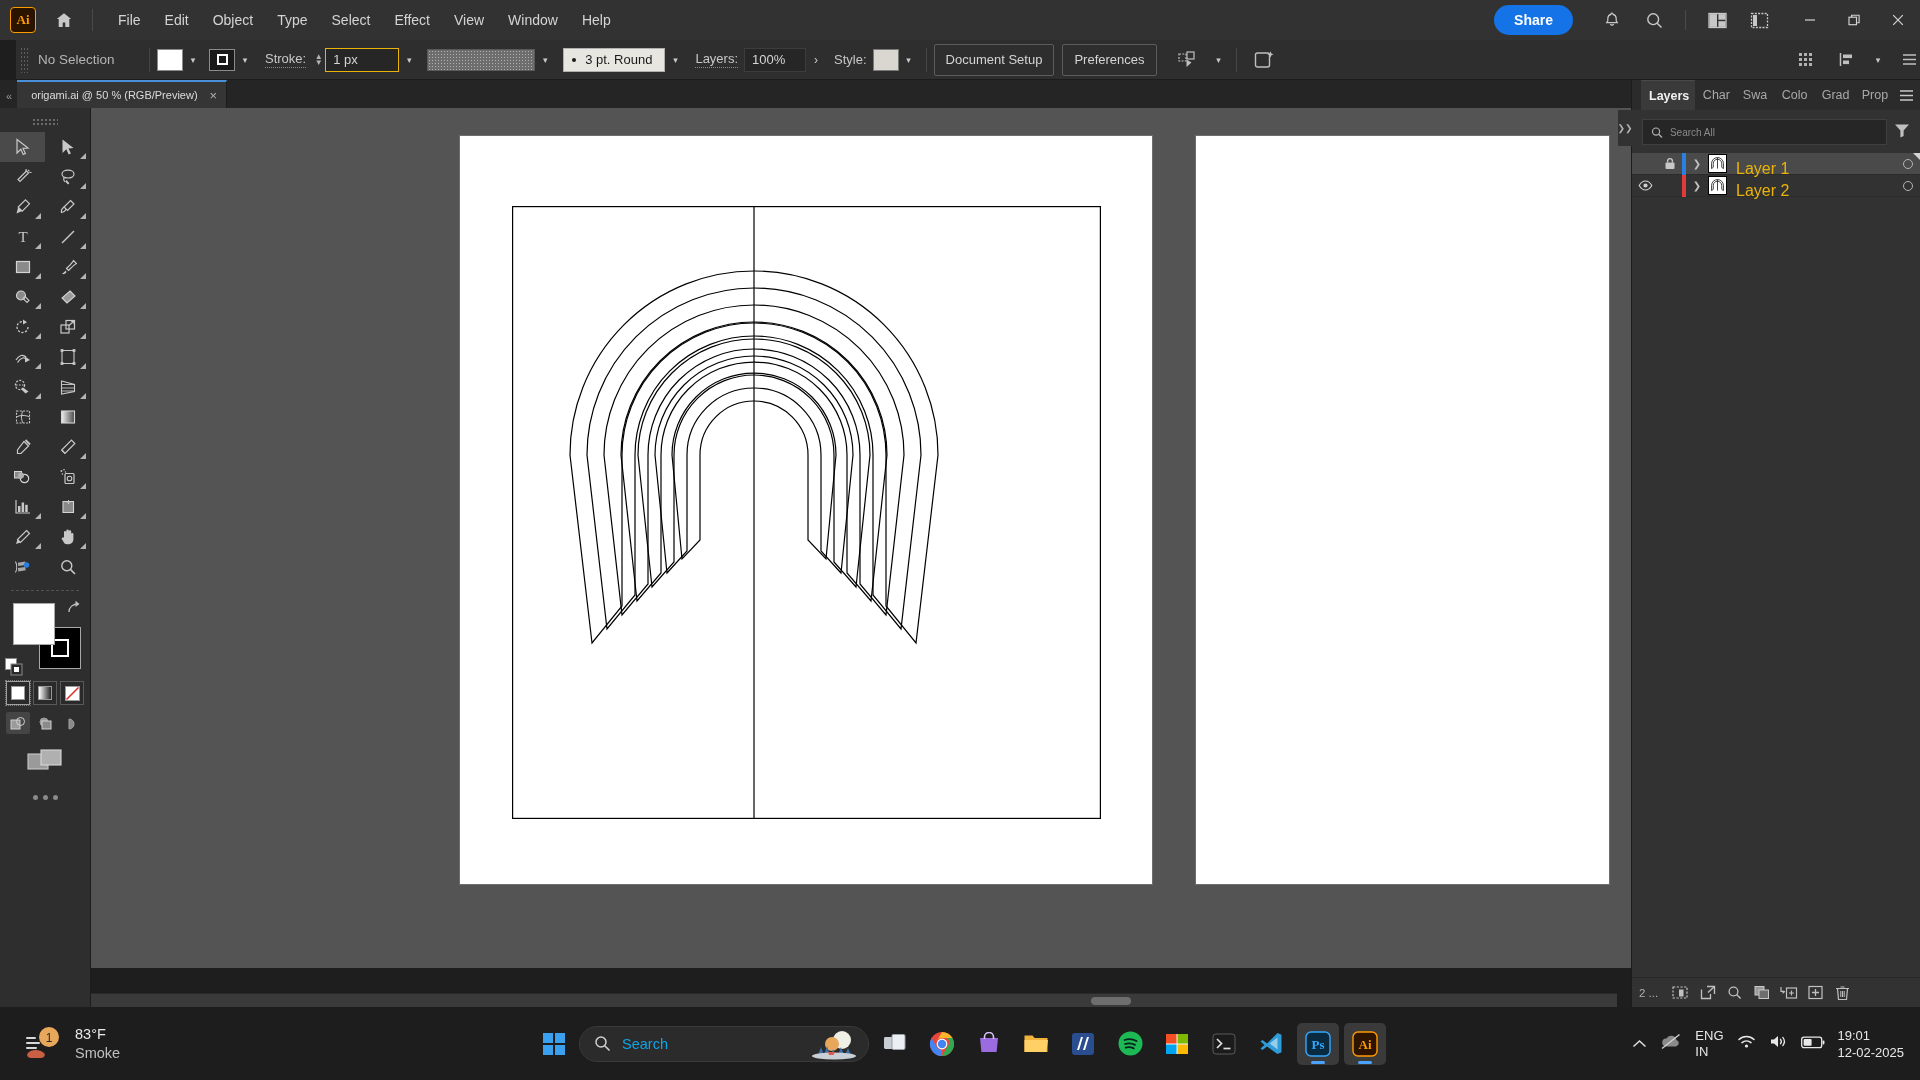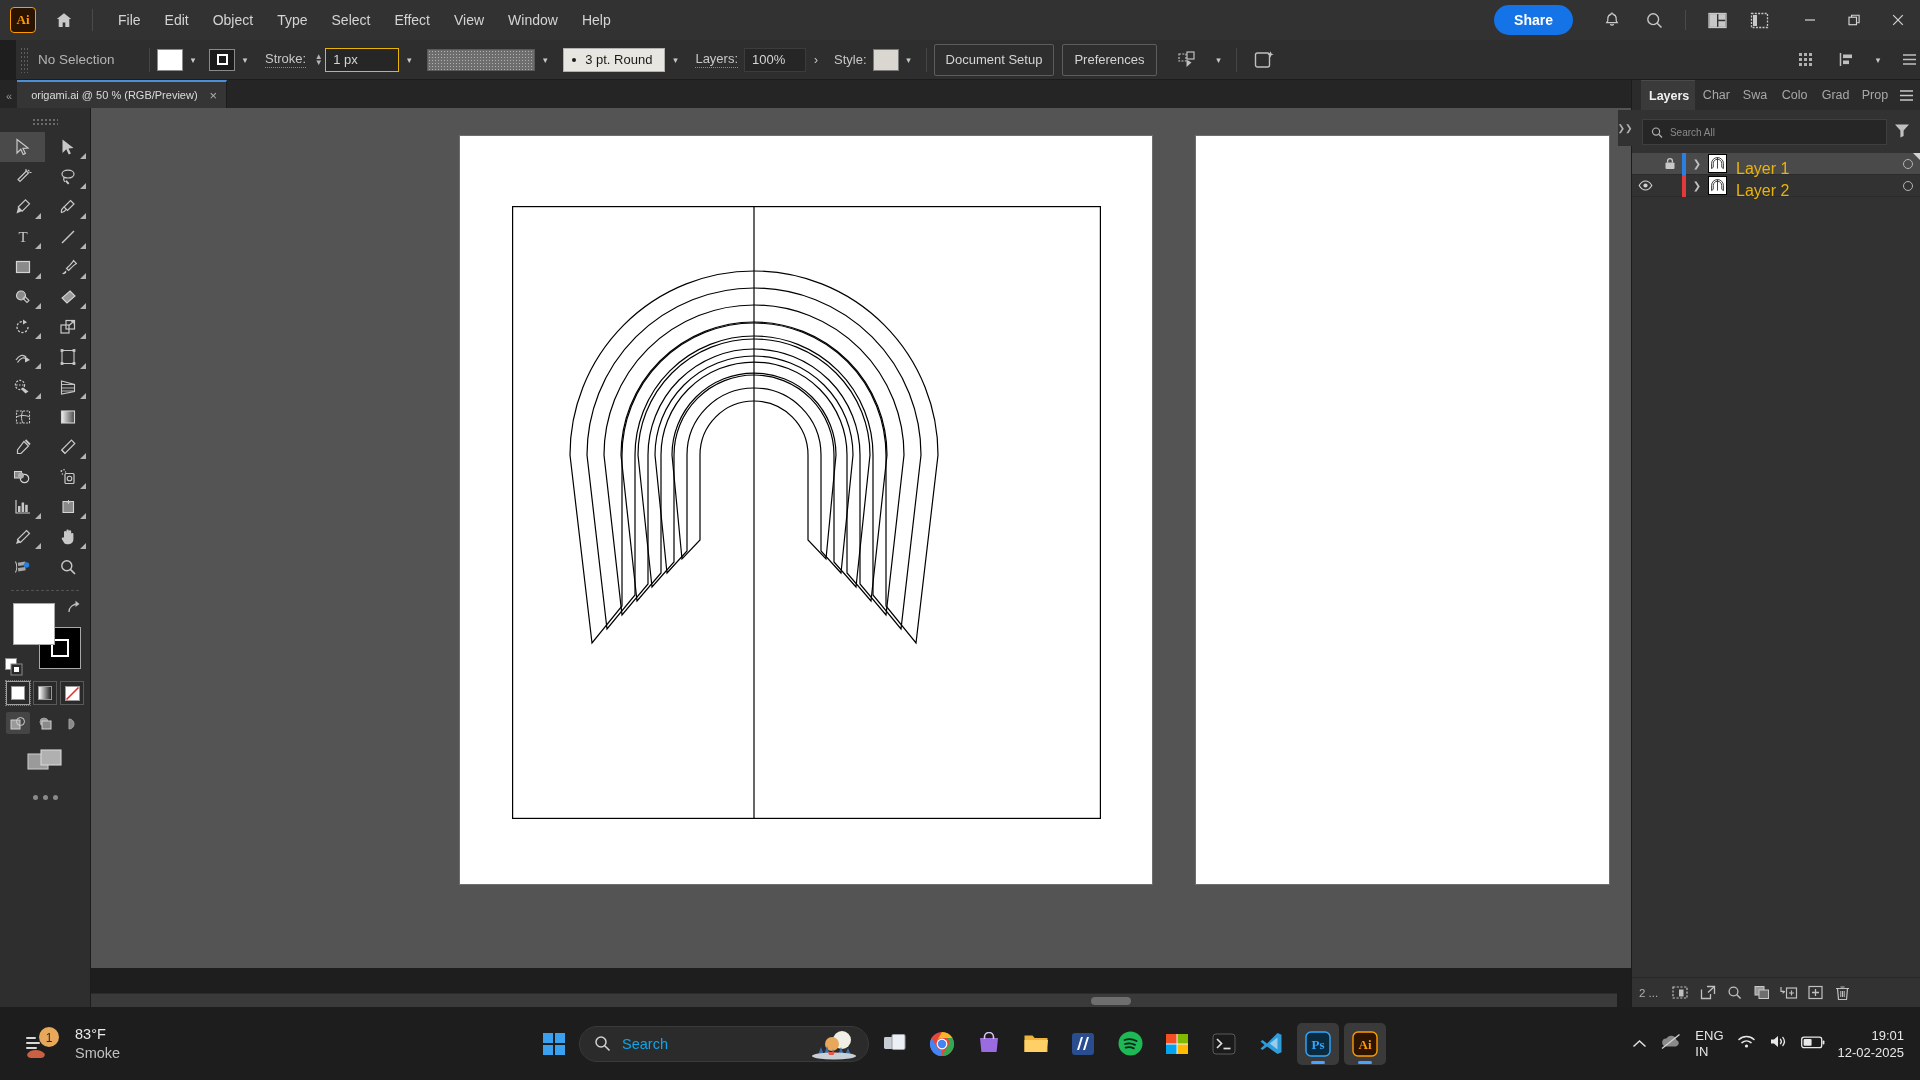--- a/index.html
+++ b/index.html
@@ -326,21 +326,21 @@
   .tb-search .stext { color: #0ea5e9; font-size: 14.5px; }
   .tb-app { width: 42px; height: 42px; display: flex; align-items: center;
     justify-content: center; border-radius: 5px; position: relative; }
   .tb-app.active { background: #3a3a3a; }
   .tb-app .ind { position: absolute; bottom: 1px; left: 50%;
     transform: translateX(-50%); width: 14px; height: 3px;
     border-radius: 2px; background: #4aa3ff; }
   .tray { margin-left: auto; display: flex; align-items: center;
     gap: 13px; margin-right: 16px; }
   .tray-lang { color: #e8e8e8; font-size: 13px; text-align: left; line-height: 16px; }
-  .tray-clock { color: #e8e8e8; font-size: 13px; text-align: right; line-height: 17px; }
+  .tray-clock { color: #e8e8e8; font-size: 13px; line-height: 17px; }
 </style>
 </head>
 <body>
 
 <div id="app">
 
   <div class="menubar">
     <div class="ai-logo">Ai</div>
     <div class="home-icon">
       <svg width="20" height="20" viewBox="0 0 20 20">

